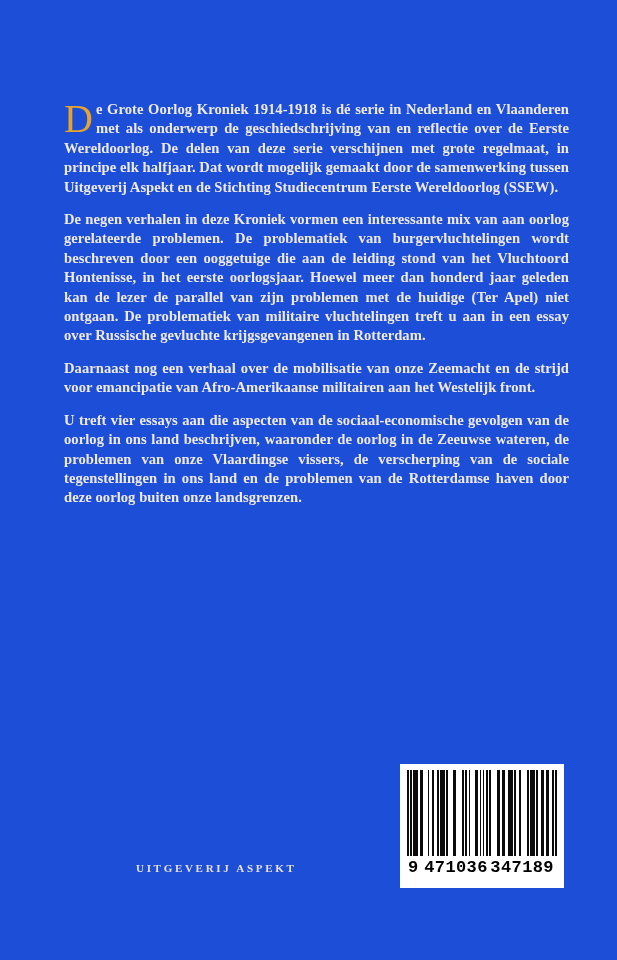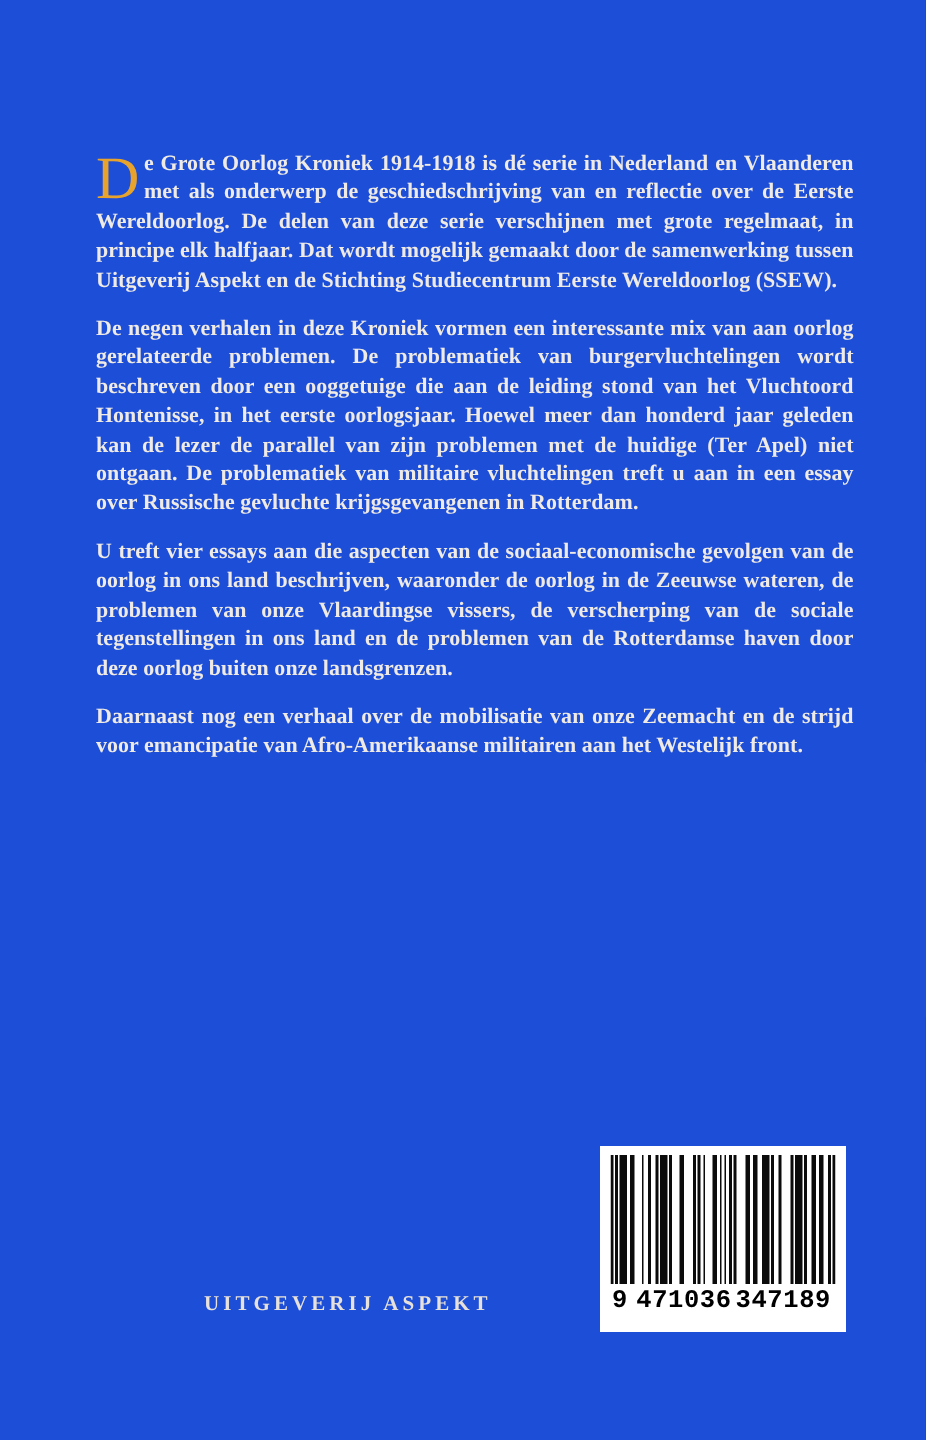--- a/index.html
+++ b/index.html
@@ -53,21 +53,21 @@
     margin-top: 2px;
     font-weight: normal;
   }
 
   
   #imprint {
     position: absolute;
     left: 136px;
     top: 862px;
     color: #e7e1da;
-    font-size: 14px;
+    font-size: 11px;
     letter-spacing: 2.7px;
     white-space: nowrap;
     font-variant: small-caps;
   }
 
   
   #barcode-block {
     position: absolute;
     left: 400px;
     top: 764px;
@@ -111,22 +111,22 @@
   .d-right { margin-right: 2px; }
 </style>
 </head>
 <body>
 
 <div id="cover">
 
   <div id="blurb">
     <p class="para first">De Grote Oorlog Kroniek 1914-1918 is dé serie in Nederland en Vlaanderen met als onderwerp de geschiedschrijving van en reflectie over de Eerste Wereldoorlog. De delen van deze serie verschijnen met grote regelmaat, in principe elk halfjaar. Dat wordt mogelijk gemaakt door de samenwerking tussen Uitgeverij Aspekt en de Stichting Studiecentrum Eerste Wereldoorlog (SSEW).</p>
     <p class="para">De negen verhalen in deze Kroniek vormen een interessante mix van aan oorlog gerelateerde problemen. De problematiek van burgervluchtelingen wordt beschreven door een ooggetuige die aan de leiding stond van het Vluchtoord Hontenisse, in het eerste oorlogsjaar. Hoewel meer dan honderd jaar geleden kan de lezer de parallel van zijn problemen met de huidige (Ter Apel) niet ontgaan. De problematiek van militaire vluchtelingen treft u aan in een essay over Russische gevluchte krijgsgevangenen in Rotterdam.</p>
+    <p class="para">Daarnaast nog een verhaal over de mobilisatie van onze Zeemacht en de strijd voor emancipatie van Afro-Amerikaanse militairen aan het Westelijk front.</p>
     <p class="para">U treft vier essays aan die aspecten van de sociaal-economische gevolgen van de oorlog in ons land beschrijven, waaronder de oorlog in de Zeeuwse wateren, de problemen van onze Vlaardingse vissers, de verscherping van de sociale tegenstellingen in ons land en de problemen van de Rotterdamse haven door deze oorlog buiten onze landsgrenzen.</p>
-    <p class="para">Daarnaast nog een verhaal over de mobilisatie van onze Zeemacht en de strijd voor emancipatie van Afro-Amerikaanse militairen aan het Westelijk front.</p>
   </div>
 
   <div id="imprint">UITGEVERIJ ASPEKT</div>
 
   <div id="barcode-block">
     <div id="barcode-bars">
         <i class="guard" style="left: 0px; width: 1.58px;"></i>
         <i class="guard" style="left: 3.16px; width: 1.58px;"></i>
         <i style="left: 6.32px; width: 4.74px;"></i>
         <i style="left: 12.63px; width: 3.16px;"></i>

